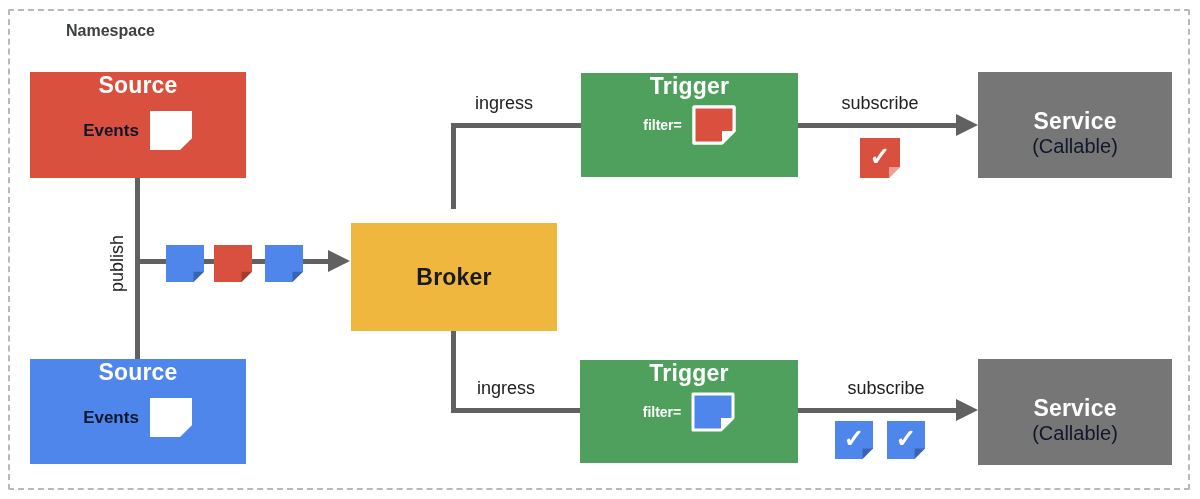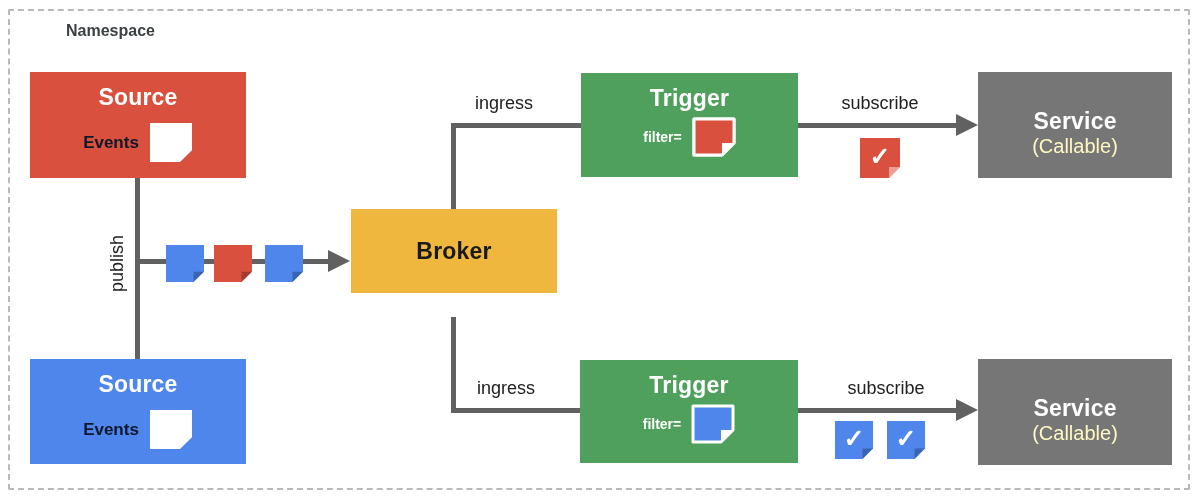--- a/index.html
+++ b/index.html
@@ -13,26 +13,26 @@
   }
   .ns-label{
     position:absolute;left:22px;top:22px;font-size:16px;font-weight:700;color:#3c4043;margin-left:44px;
   }
   .box{position:absolute;display:flex;flex-direction:column;align-items:center;box-sizing:border-box;}
   .bg-red{background:var(--red);}
   .bg-blue{background:var(--blue);}
   .bg-green{background:var(--green);}
   .bg-yellow{background:var(--yellow);}
   .bg-gray{background:var(--gray);}
-  .box-title{font-size:23px;font-weight:700;color:#fff;margin-top:12px;letter-spacing:.2px;}
+  .box-title{font-size:23px;font-weight:700;color:#fff;letter-spacing:.2px;}
   .broker{justify-content:center;}
   .broker .box-title{color:#1a1a1a;margin-top:0;}
   .service{justify-content:center;}
   .service .box-title{margin-top:16px;}
-  .service-sub{font-size:20px;color:#fef9c3;margin-top:0;}
+  .service-sub{font-size:20px;color:#0f172a;margin-top:0;}
   .inline-row{display:flex;align-items:center;justify-content:center;gap:10px;margin-top:12px;}
   .events-label{font-size:17px;font-weight:700;color:#0f172a;}
   .filter-label{font-size:14px;font-weight:700;color:#fff;}
   .line{position:absolute;background:var(--line);}
   .arrow-right{
     position:absolute;width:0;height:0;
     border-top:11px solid transparent;border-bottom:11px solid transparent;
     border-left:22px solid var(--line);
   }
   .edge-label{position:absolute;font-size:18px;color:#212121;text-align:center;}
@@ -133,21 +133,21 @@
     <div class="inline-row">
       <span class="events-label">Events</span>
       <span class="note" style="position:relative;width:44px;height:39px;">
         <svg viewBox="0 0 44 40" preserveAspectRatio="none">
           <path d="M1 0 H43 V28 L31 40 H1 Z" fill="#FFFFFF"></path>
         </svg>
       </span>
     </div>
   </div>
 
-  <div class="box bg-yellow broker" style="left:351px;top:209px;width:206px;height:84px;">
+  <div class="box bg-yellow broker" style="left:351px;top:223px;width:206px;height:108px;">
     <div class="box-title">Broker</div>
   </div>
 
   <div class="box bg-green" style="left:581px;top:73px;width:217px;height:104px;">
     <div class="box-title">Trigger</div>
     <div class="inline-row" style="margin-top:5px;">
       <span class="filter-label">filter=</span>
       <span class="note" style="position:relative;width:44px;height:40px;">
         <svg viewBox="0 0 44 40" preserveAspectRatio="none">
           <path d="M2 2 H42 V26 L30 38 H2 Z" stroke-width="3" stroke-linejoin="round" fill="none" stroke="#FFFFFF"></path>

